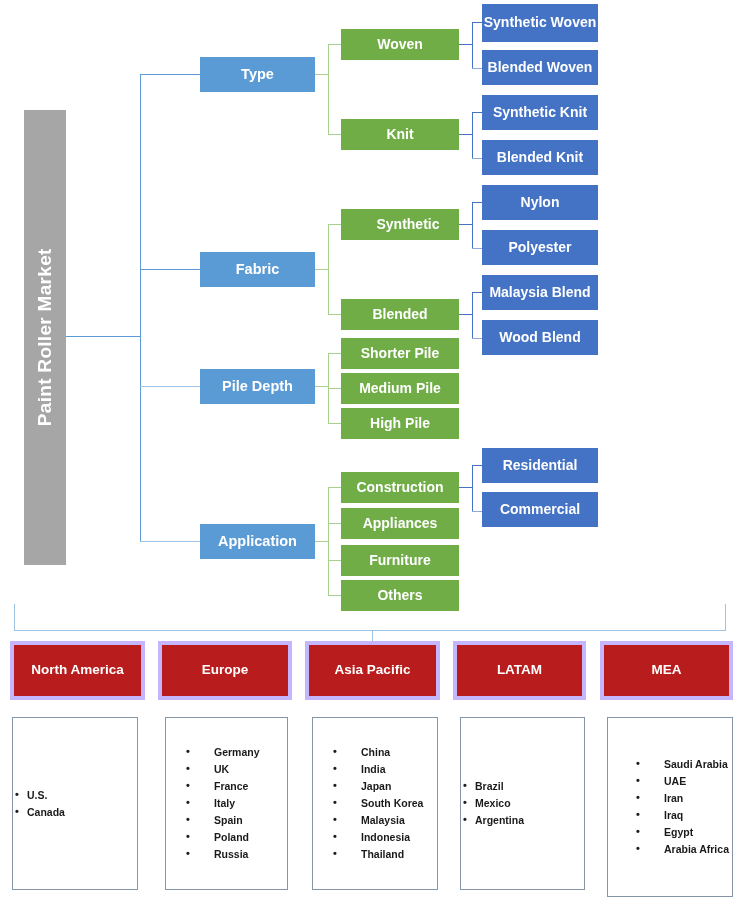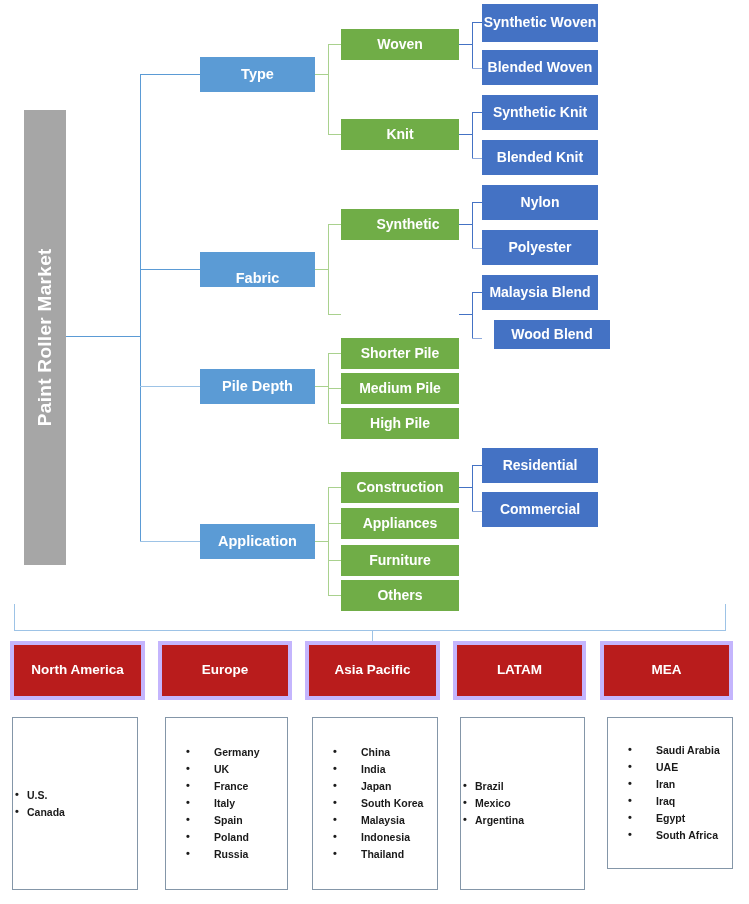--- a/index.html
+++ b/index.html
@@ -156,32 +156,35 @@
   <div class="ln ln-darkb" style="left:472px; top:112px; width:10px; height:1px;"></div>
   <div class="ln ln-darkbl" style="left:472px; top:158px; width:10px; height:1px;"></div>
 
   <div class="box lvl3" style="left:482px; top:95px; width:116px; height:35px;">
     <span>Synthetic Knit</span>
   </div>
   <div class="box lvl3" style="left:482px; top:140px; width:116px; height:35px;">
     <span>Blended Knit</span>
   </div>
 
-  <div class="box lvl1" style="left:200px; top:252px; width:115px; height:35px;align-items:flex-end;">
+  <div class="box lvl1" style="left:200px; top:252px; width:115px; height:35px;">
     <span>Fabric</span>
   </div>
 
   <div class="ln ln-green" style="left:315px; top:269px; width:13px; height:1px;"></div>
   <div class="ln ln-green" style="left:328px; top:224px; width:1px; height:90px;"></div>
   <div class="ln ln-green" style="left:328px; top:224px; width:13px; height:1px;"></div>
   <div class="ln ln-green" style="left:328px; top:314px; width:13px; height:1px;"></div>
 
   <div class="box lvl2" style="left:341px; top:209px; width:118px; height:31px;padding-left:16px;">
     <span>Synthetic</span>
   </div>
+  <div class="box lvl2" style="left:341px; top:299px; width:118px; height:31px;">
+    <span>Blended</span>
+  </div>
 
   <div class="ln ln-darkb" style="left:459px; top:224px; width:13px; height:1px;"></div>
   <div class="ln ln-darkb" style="left:472px; top:202px; width:1px; height:46px;"></div>
   <div class="ln ln-darkb" style="left:472px; top:202px; width:10px; height:1px;"></div>
   <div class="ln ln-darkbl" style="left:472px; top:248px; width:10px; height:1px;"></div>
 
   <div class="box lvl3" style="left:482px; top:185px; width:116px; height:35px;">
     <span>Nylon</span>
   </div>
   <div class="box lvl3" style="left:482px; top:230px; width:116px; height:35px;">
@@ -189,21 +192,21 @@
   </div>
 
   <div class="ln ln-darkb" style="left:459px; top:314px; width:13px; height:1px;"></div>
   <div class="ln ln-darkb" style="left:472px; top:292px; width:1px; height:46px;"></div>
   <div class="ln ln-darkb" style="left:472px; top:292px; width:10px; height:1px;"></div>
   <div class="ln ln-darkbl" style="left:472px; top:338px; width:10px; height:1px;"></div>
 
   <div class="box lvl3" style="left:482px; top:275px; width:116px; height:35px;">
     <span>Malaysia Blend</span>
   </div>
-  <div class="box lvl3" style="left:482px; top:320px; width:116px; height:29px;margin-left:12px;">
+  <div class="box lvl3" style="left:482px; top:320px; width:116px; height:35px;">
     <span>Wood Blend</span>
   </div>
 
   <div class="box lvl1" style="left:200px; top:369px; width:115px; height:35px;">
     <span>Pile Depth</span>
   </div>
 
   <div class="ln ln-green" style="left:315px; top:386px; width:13px; height:1px;"></div>
   <div class="ln ln-green" style="left:328px; top:353px; width:1px; height:70px;"></div>
   <div class="ln ln-green" style="left:328px; top:353px; width:13px; height:1px;"></div>
@@ -309,24 +312,24 @@
   </div>
 
   <div class="region-list" style="left:460px; top:717px; width:125px; height:173px;">
     <ul>
       <li>Brazil</li>
       <li>Mexico</li>
       <li>Argentina</li>
     </ul>
   </div>
 
-  <div class="region-list indented" style="left:607px; top:717px; width:126px; height:152px;">
+  <div class="region-list indented" style="left:607px; top:717px; width:126px; height:180px;padding-left:8px;">
     <ul>
       <li>Saudi Arabia</li>
       <li>UAE</li>
       <li>Iran</li>
       <li>Iraq</li>
       <li>Egypt</li>
-      <li>South Africa</li>
+      <li>Arabia Africa</li>
     </ul>
   </div>
 
 </div>
 
 </body></html>

